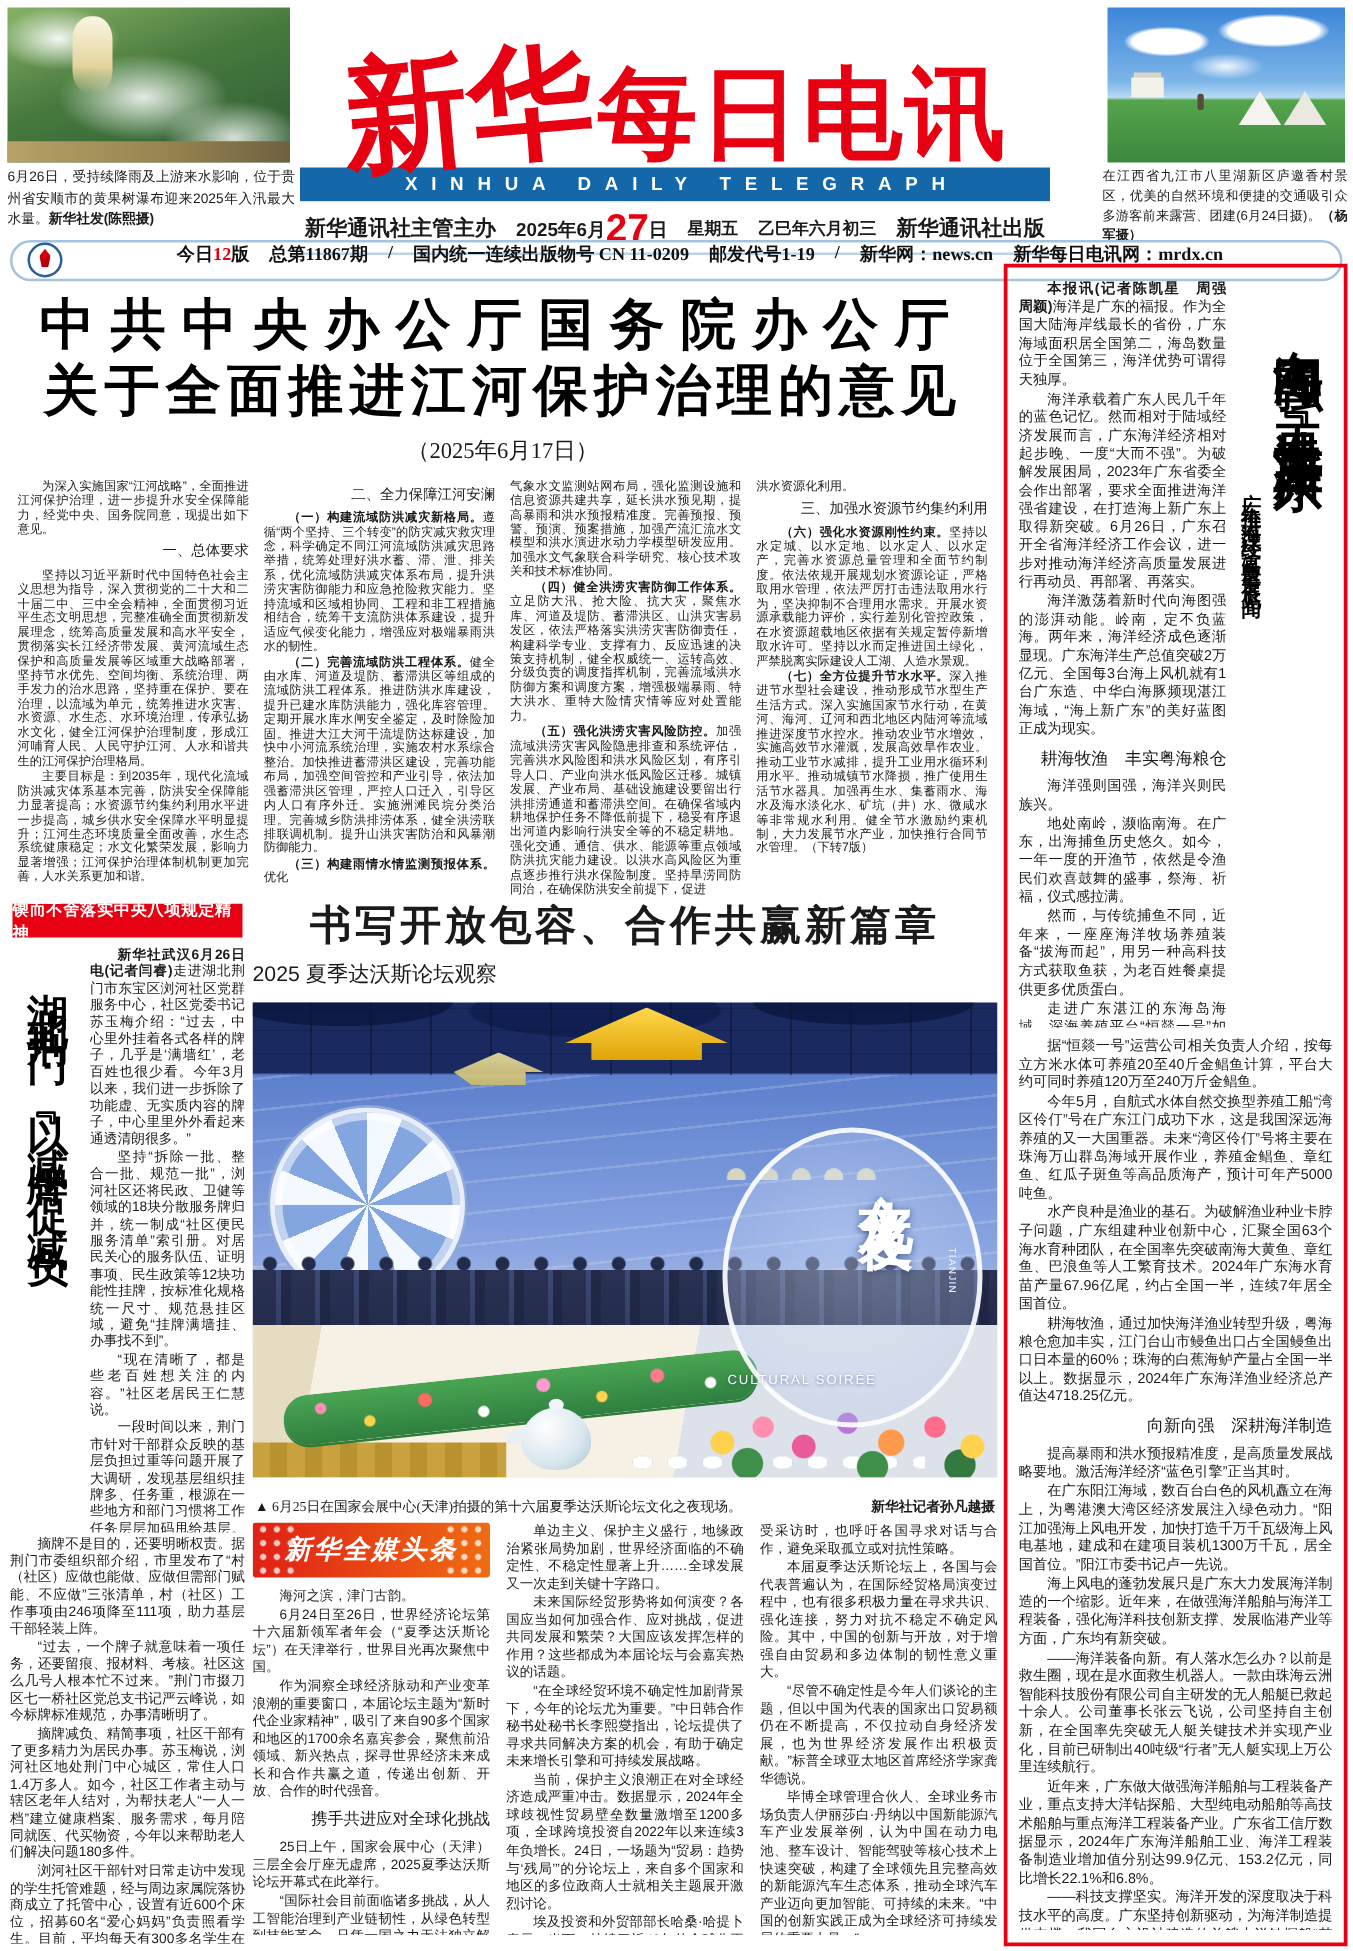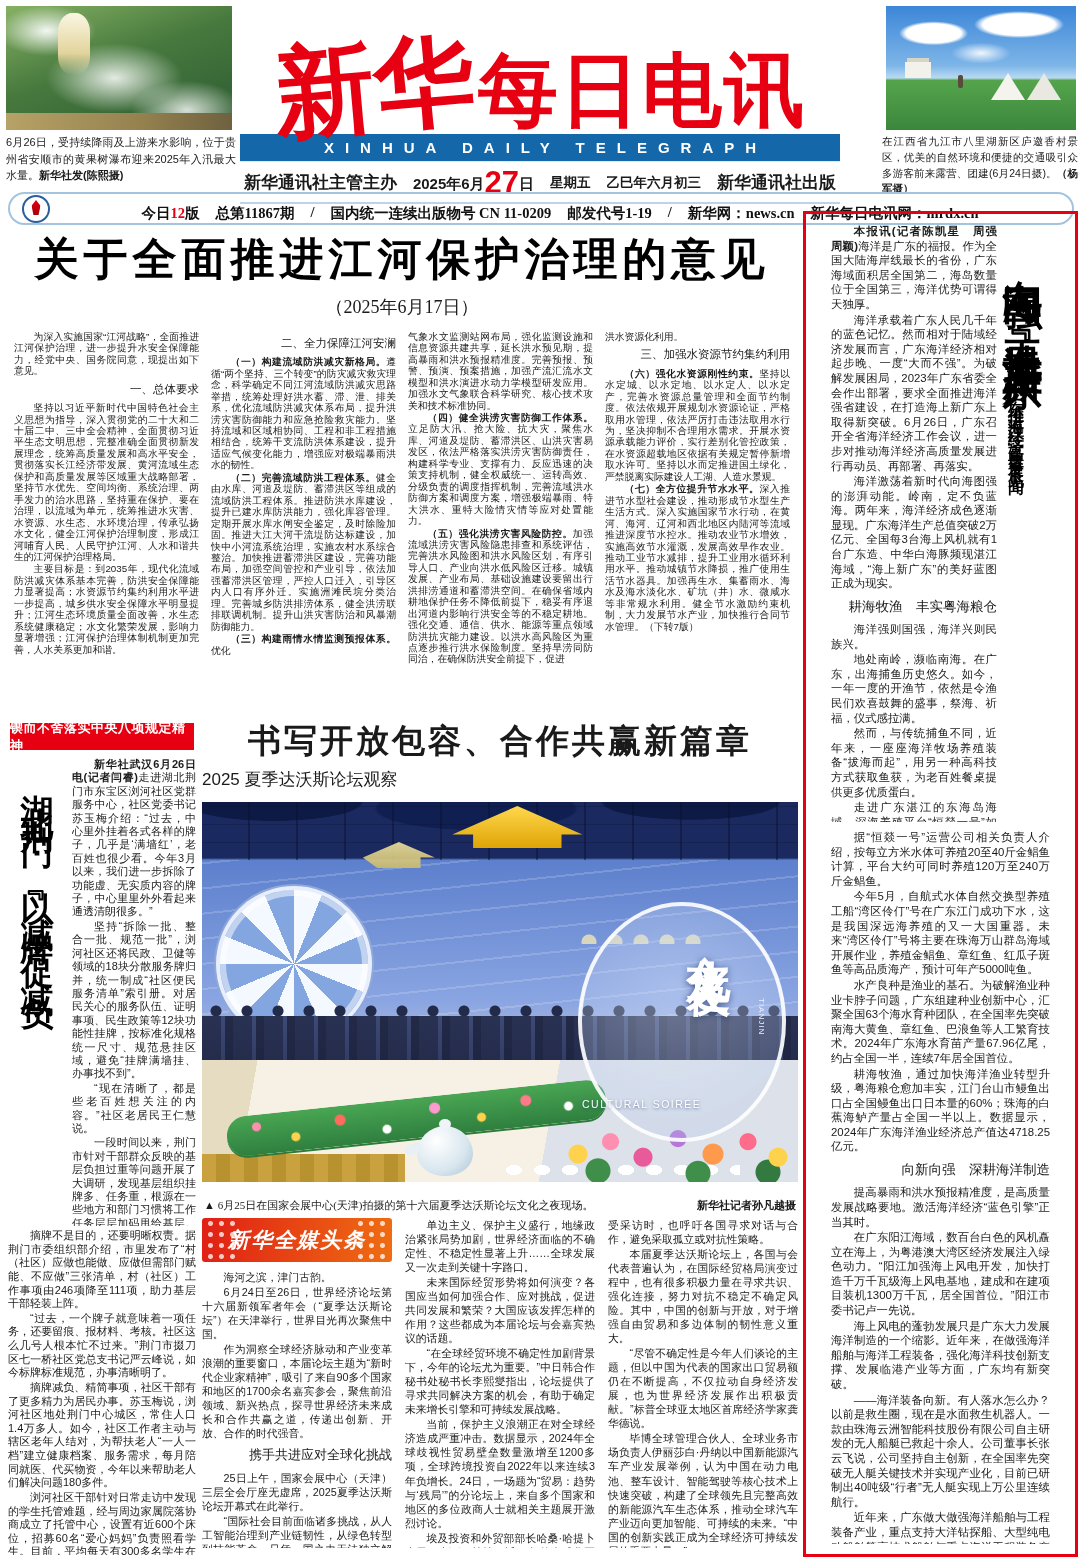--- a/index.html
+++ b/index.html
@@ -45,21 +45,21 @@
     font-size:15px;letter-spacing:11px;line-height:27px;text-indent:11px}
   #mast-dateline{display:flex;justify-content:center;align-items:center;gap:16px;
     padding:5px 0 4px;border-top:1px solid #e8e8e8;border-bottom:2px solid #bcd4ea}
   #mast-dateline .sp{font-weight:bold;font-size:17px;font-family:"Liberation Serif",serif}
   #mast-dateline .dt{font-size:15px;font-weight:bold}
   #mast-dateline .day{color:#e60012;font-size:31px;font-weight:bold;line-height:1;vertical-align:-4px}
   #mast-dateline .wk{font-weight:bold;font-size:13.5px}
 
   
   #infobar{left:8px;top:192px;width:1066px;height:33px;border:2px solid #a3c3de;border-radius:17px;
-    box-sizing:border-box;display:flex;align-items:flex-end;padding:0 12px;gap:10px}
+    box-sizing:border-box;display:flex;align-items:flex-start;padding:0 12px;gap:10px}
   .nx-logo{width:24px;height:24px;border:2px solid #2a5f9e;border-radius:50%;position:relative;flex:0 0 auto}
   .nx-logo i{position:absolute;left:50%;top:3px;transform:translateX(-50%);width:9px;height:15px;
     background:linear-gradient(#e60012,#a30008);
     clip-path:polygon(50% 0,100% 38%,78% 100%,22% 100%,0 38%)}
   #infobar .txt{flex:1;display:flex;justify-content:center;gap:16px;font-size:14.5px;color:#111;
     white-space:nowrap;font-family:"Liberation Serif",serif;font-weight:bold}
   .red{color:#e60012}
 
   
   #main-art{left:14px;top:234px;width:776px}
@@ -164,21 +164,21 @@
   #dv-badge{height:44px;border-radius:3px;margin-bottom:8px;position:relative;overflow:hidden;
     background:linear-gradient(95deg,#e01f15,#ef6d12);display:flex;align-items:center;
     justify-content:center;color:#fff;font-weight:900;font-size:21px;font-style:italic;letter-spacing:2px}
   #dv-badge::before,#dv-badge::after{content:"";position:absolute;top:0;bottom:0;width:34px;opacity:.75;
     background:radial-gradient(circle 2px,#fff 2px,transparent 3px) 0 0/11px 11px}
   #dv-badge::before{left:3px}
   #dv-badge::after{right:3px}
 
   
   #seabox{left:803px;top:211px;width:275px;height:1346px;border:3px solid #e60012;
-    box-sizing:border-box;padding:10px 25px 6px;overflow:hidden}
+    box-sizing:border-box;padding:10px 9px 6px;overflow:hidden}
   #sea-upper{position:relative;height:598px}
   #sea-upper-flow{width:166px;height:100%;overflow:hidden;font-size:11.4px;line-height:1.28}
   #sea-upper-flow .flow-head,#sea-lower .flow-head{font-size:13.5px;margin:7px 0}
   #sea-sub{position:absolute;left:174px;top:158px;writing-mode:vertical-rl;font-size:16px;
     font-weight:bold;letter-spacing:6px;height:340px;color:#000}
   #sea-title{position:absolute;right:0;top:24px;writing-mode:vertical-rl;
     font-family:"Liberation Serif","DejaVu Serif",serif;font-weight:900;font-size:40px;
     letter-spacing:4px;height:560px;color:#000}
   #sea-lower{margin-top:8px;height:714px;overflow:hidden;font-size:11.4px;line-height:1.28}
 </style>
@@ -224,20 +224,21 @@
     <span>/</span>
     <span>国内统一连续出版物号 CN 11-0209</span>
     <span>邮发代号1-19</span>
     <span>/</span>
     <span>新华网：news.cn</span>
     <span>新华每日电讯网：mrdx.cn</span>
   </span>
 </div>
 
 <div class="abs" id="main-art">
+  <div class="mhl">中共中央办公厅国务院办公厅</div>
   <div class="mhl l2">关于全面推进江河保护治理的意见</div>
   <div id="main-date">（2025年6月17日）</div>
   <div id="main-cols">
     <div>
         <p class="para">为深入实施国家“江河战略”，全面推进江河保护治理，进一步提升水安全保障能力，经党中央、国务院同意，现提出如下意见。</p>
         <div class="flow-head">一、总体要求</div>
         <p class="para">坚持以习近平新时代中国特色社会主义思想为指导，深入贯彻党的二十大和二十届二中、三中全会精神，全面贯彻习近平生态文明思想，完整准确全面贯彻新发展理念，统筹高质量发展和高水平安全，贯彻落实长江经济带发展、黄河流域生态保护和高质量发展等区域重大战略部署，坚持节水优先、空间均衡、系统治理、两手发力的治水思路，坚持重在保护、要在治理，以流域为单元，统筹推进水灾害、水资源、水生态、水环境治理，传承弘扬水文化，健全江河保护治理制度，形成江河哺育人民、人民守护江河、人水和谐共生的江河保护治理格局。</p>
         <p class="para">主要目标是：到2035年，现代化流域防洪减灾体系基本完善，防洪安全保障能力显著提高；水资源节约集约利用水平进一步提高，城乡供水安全保障水平明显提升；江河生态环境质量全面改善，水生态系统健康稳定；水文化繁荣发展，影响力显著增强；江河保护治理体制机制更加完善，人水关系更加和谐。</p>
       </div>
     <div>

